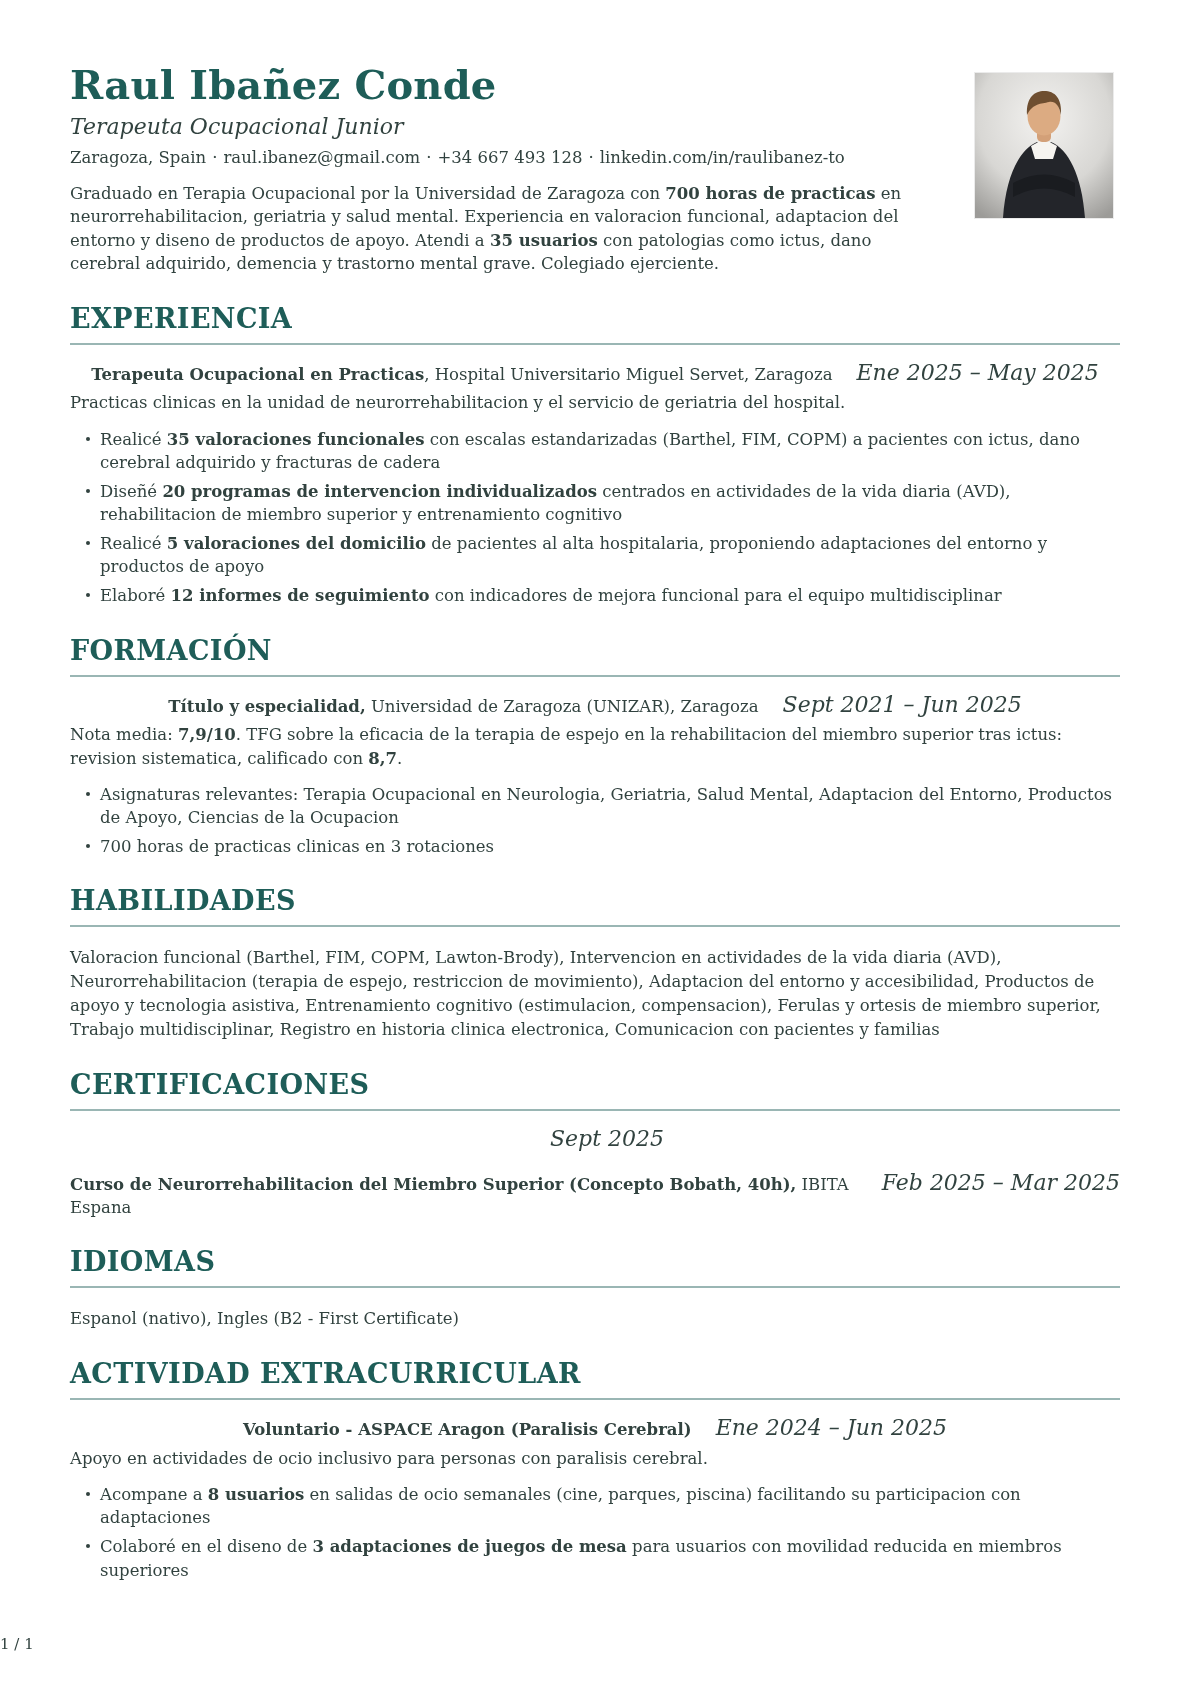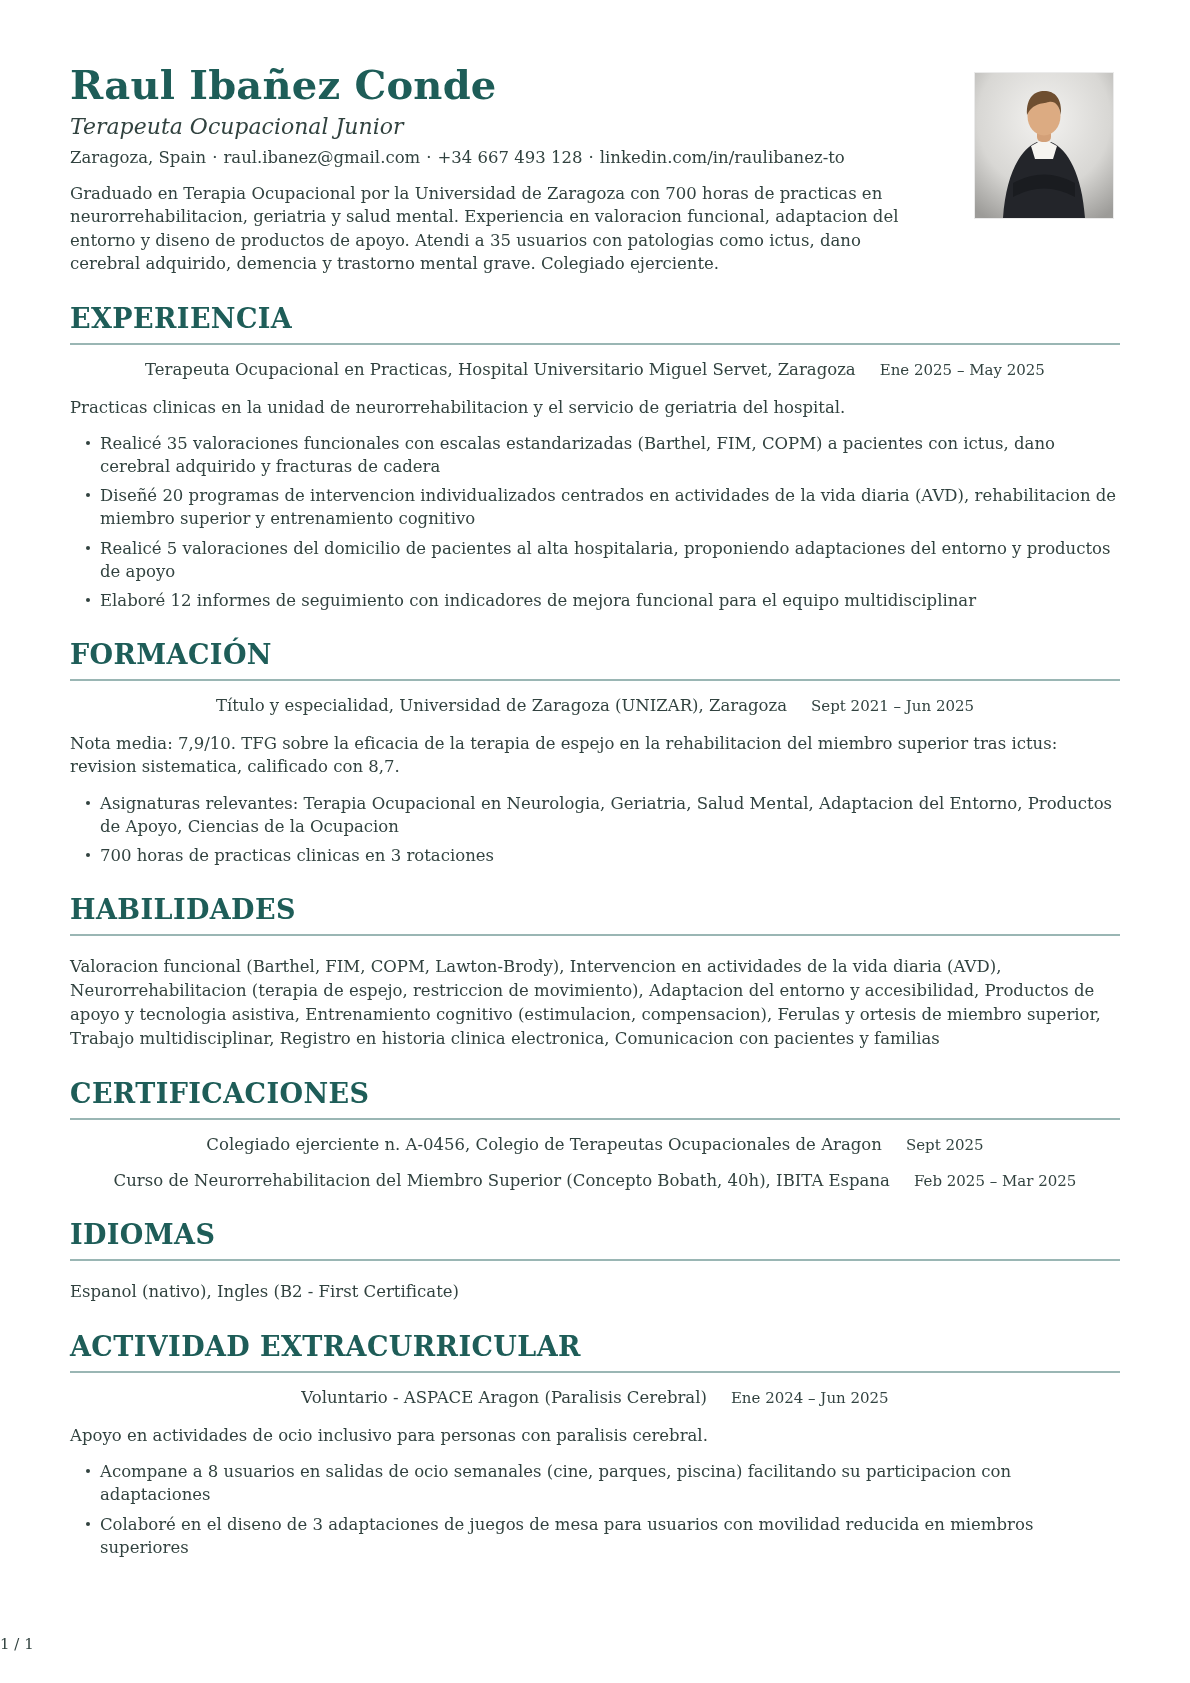--- a/index.html
+++ b/index.html
@@ -35,23 +35,23 @@
   .sec-h {
     margin:0; font-size:27px; font-weight:700; color:#1e5d58;
     letter-spacing:0.4px; padding-bottom:9px;
     border-bottom:2px solid rgba(30,93,88,0.45);
   }
   .entry { margin-top:13px; }
   .entry-head {
     display:flex; justify-content:center; align-items:baseline;
     font-size:16.5px; line-height:1.4;
   }
-  .entry-title b, .summary b, .entry-sub b, .bullets b { font-weight:400; }
-  .entry-date { white-space:nowrap; margin-left:24px; font-size:15px; }
-  .entry-sub { margin-top:15px; font-size:16.5px; line-height:1.42; }
+  .entry-title b, .summary b, .entry-sub b, .bullets b { font-weight:700; }
+  .entry-date { font-style:italic; white-space:nowrap; margin-left:24px; font-size:22px; }
+  .entry-sub { margin-top:3px; font-size:16.5px; line-height:1.42; }
   .bullets { list-style:none; margin:13px 0 0; padding:0; }
   .bullets li {
     position:relative; padding-left:30px; margin-bottom:6px;
     font-size:16.5px; line-height:1.4;
   }
   .bullets li::before {
     content:""; position:absolute; left:16px; top:9px;
     width:4px; height:4px; border-radius:50%; background:#31423f;
   }
   .sec-paragraph { margin:19px 0 0; font-size:16.5px; line-height:1.45; }
@@ -134,21 +134,20 @@
   </section>
 
   <section class="section">
     <h2 class="sec-h">HABILIDADES</h2>
     <p class="sec-paragraph">Valoracion funcional (Barthel, FIM, COPM, Lawton-Brody), Intervencion en actividades de la vida diaria (AVD), Neurorrehabilitacion (terapia de espejo, restriccion de movimiento), Adaptacion del entorno y accesibilidad, Productos de apoyo y tecnologia asistiva, Entrenamiento cognitivo (estimulacion, compensacion), Ferulas y ortesis de miembro superior, Trabajo multidisciplinar, Registro en historia clinica electronica, Comunicacion con pacientes y familias</p>
   </section>
 
   <section class="section">
     <h2 class="sec-h">CERTIFICACIONES</h2>
     <div class="entry-head cert-row">
-      <div class="entry-title"><b>Colegiado ejerciente n. A-0456,</b> Colegio de Terapeutas Ocupacionales de Aragon</div>
       <div class="entry-date">Sept 2025</div>
     </div>
     <div class="entry-head cert-row">
       <div class="entry-title"><b>Curso de Neurorrehabilitacion del Miembro Superior (Concepto Bobath, 40h),</b> IBITA Espana</div>
       <div class="entry-date">Feb 2025 – Mar 2025</div>
     </div>
   </section>
 
   <section class="section">
     <h2 class="sec-h">IDIOMAS</h2>

